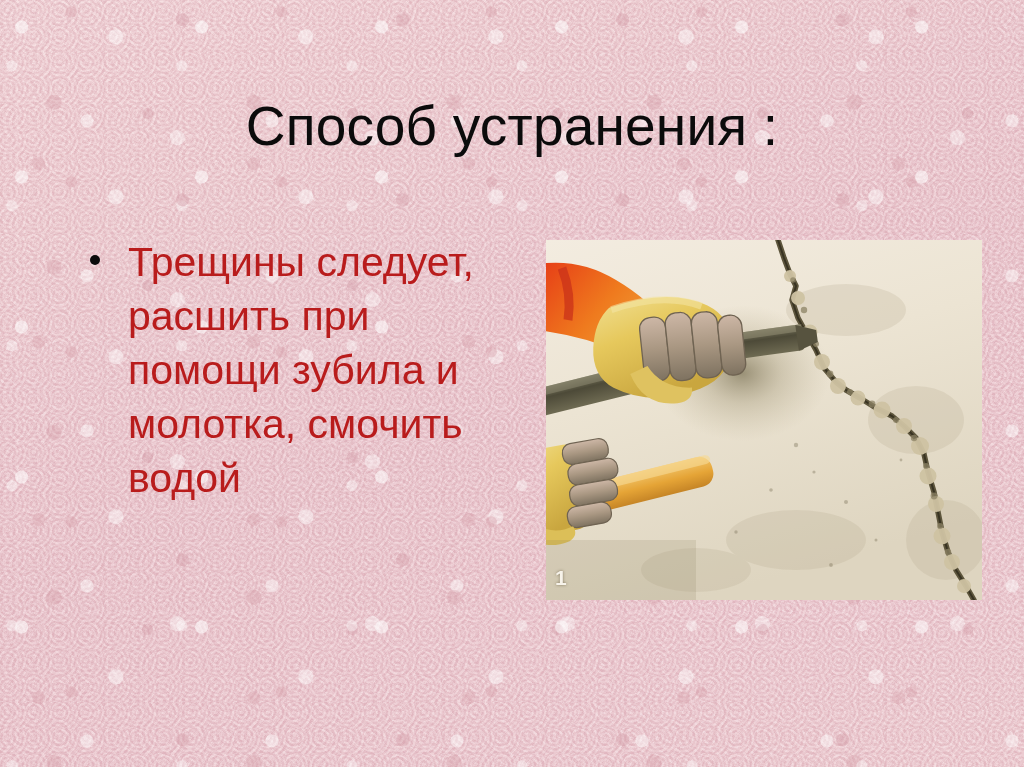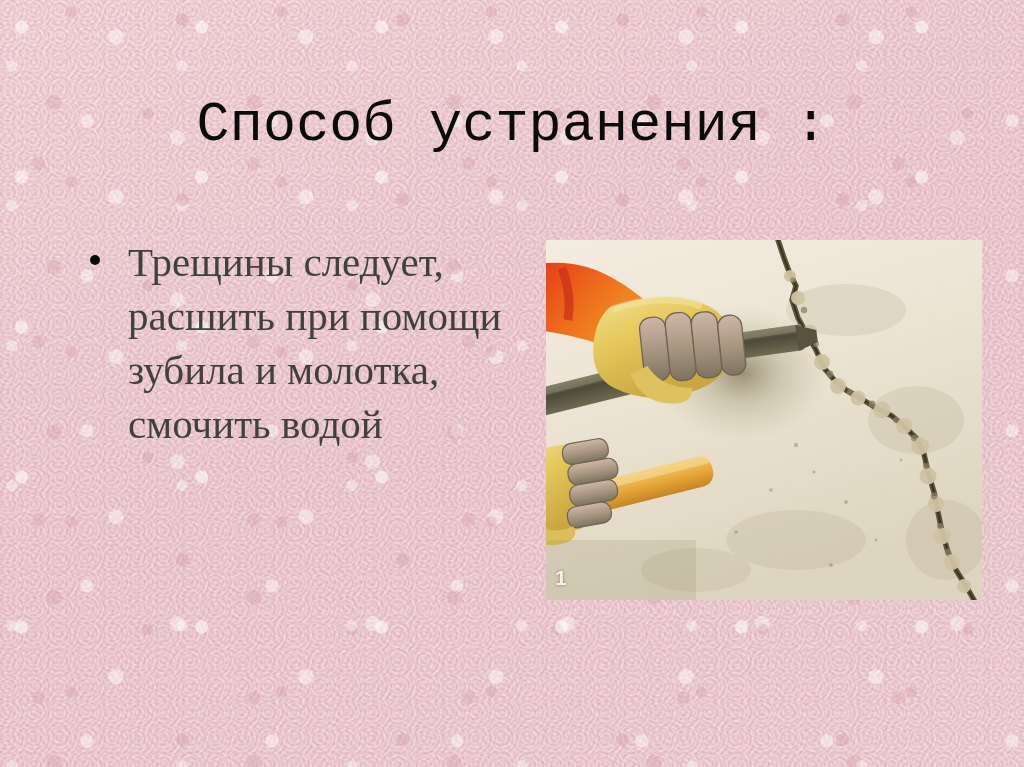--- a/index.html
+++ b/index.html
@@ -53,45 +53,45 @@
       100% 100%;
   }
 
   
   #title {
     position: absolute;
     left: 0;
     top: 96px;
     width: 1024px;
     text-align: center;
-    font-family: Liberation Mono, monospace;
+    font-family: Liberation Sans, sans-serif;
     font-size: 55px;
     line-height: 60px;
     color: #0b0b0b;
     letter-spacing: .2px;
     white-space: nowrap;
   }
 
   
   #body-list {
     position: absolute;
     left: 84px;
     top: 235px;
     width: 430px;
     margin: 0;
     padding: 0;
     list-style: none;
   }
   .bullet-item {
     position: relative;
     padding-left: 44px;
-    font-family: Liberation Serif, serif;
+    font-family: Liberation Sans, sans-serif;
     font-size: 41px;
     line-height: 54px;
-    color: #404040;
+    color: #b91c1c;
   }
   .bullet-dot {
     position: absolute;
     left: 6px;
     top: 20px;
     width: 10px;
     height: 10px;
     border-radius: 50%;
     background: #0b0b0b;
   }

